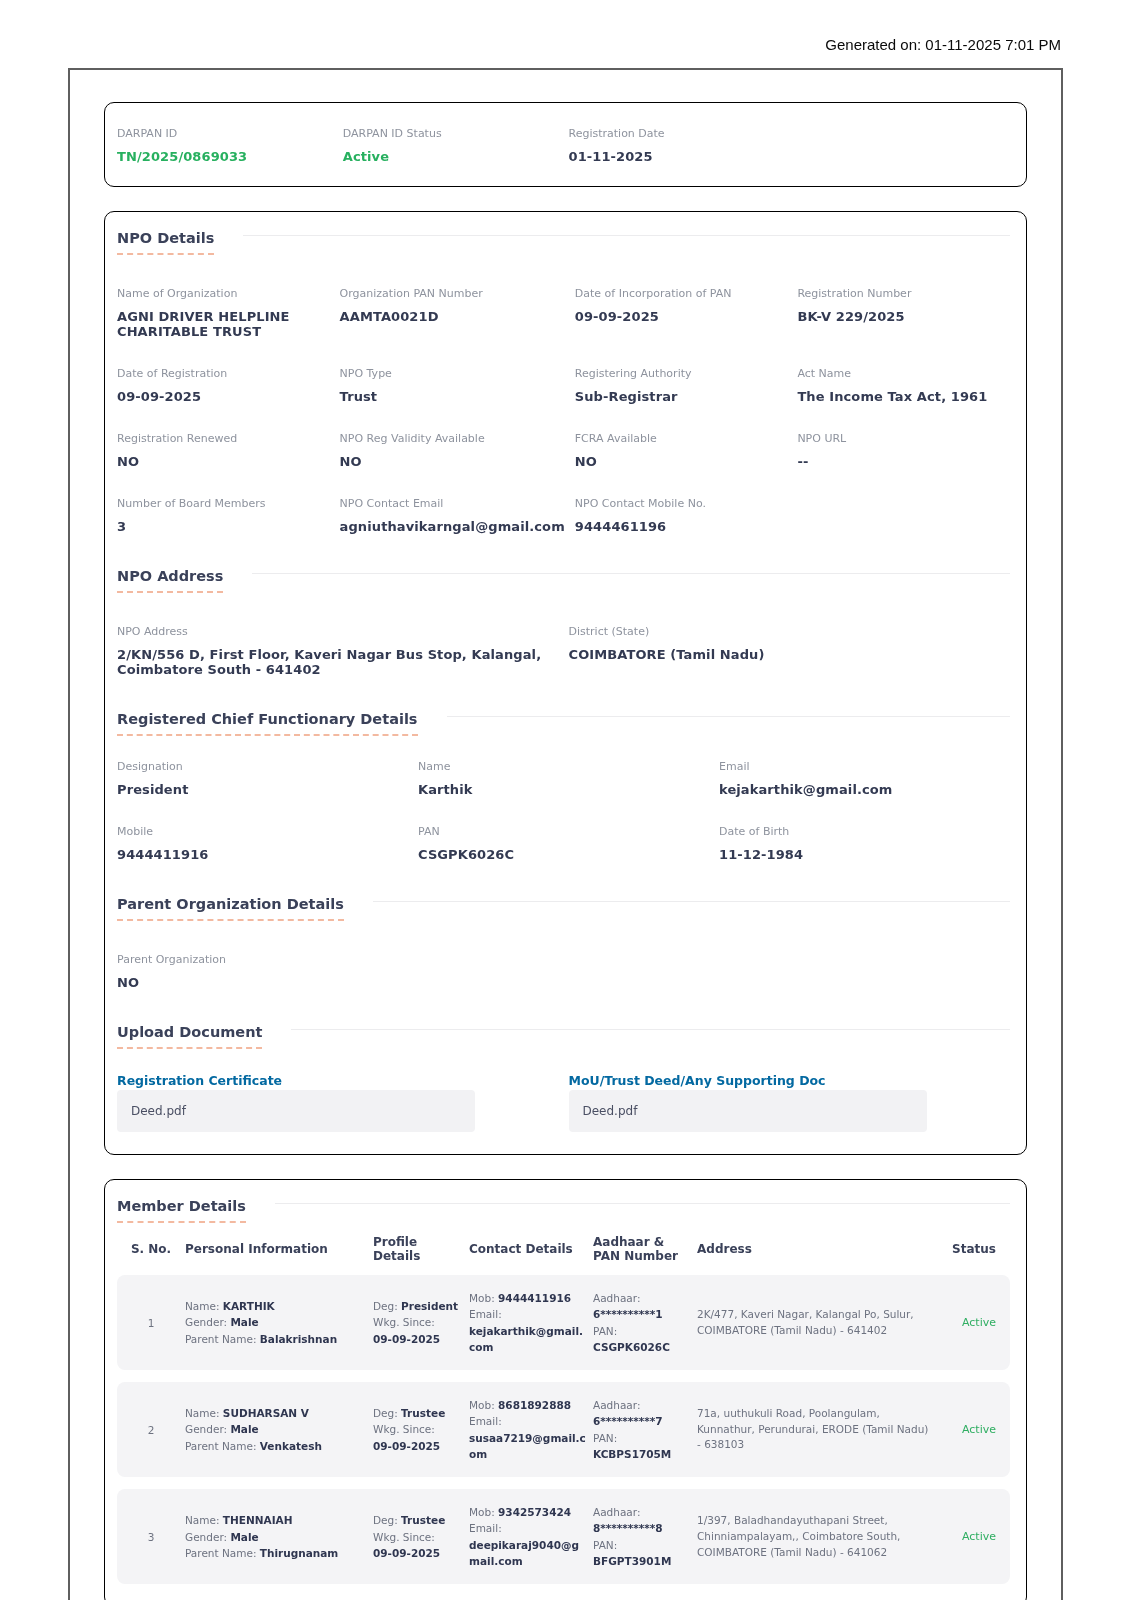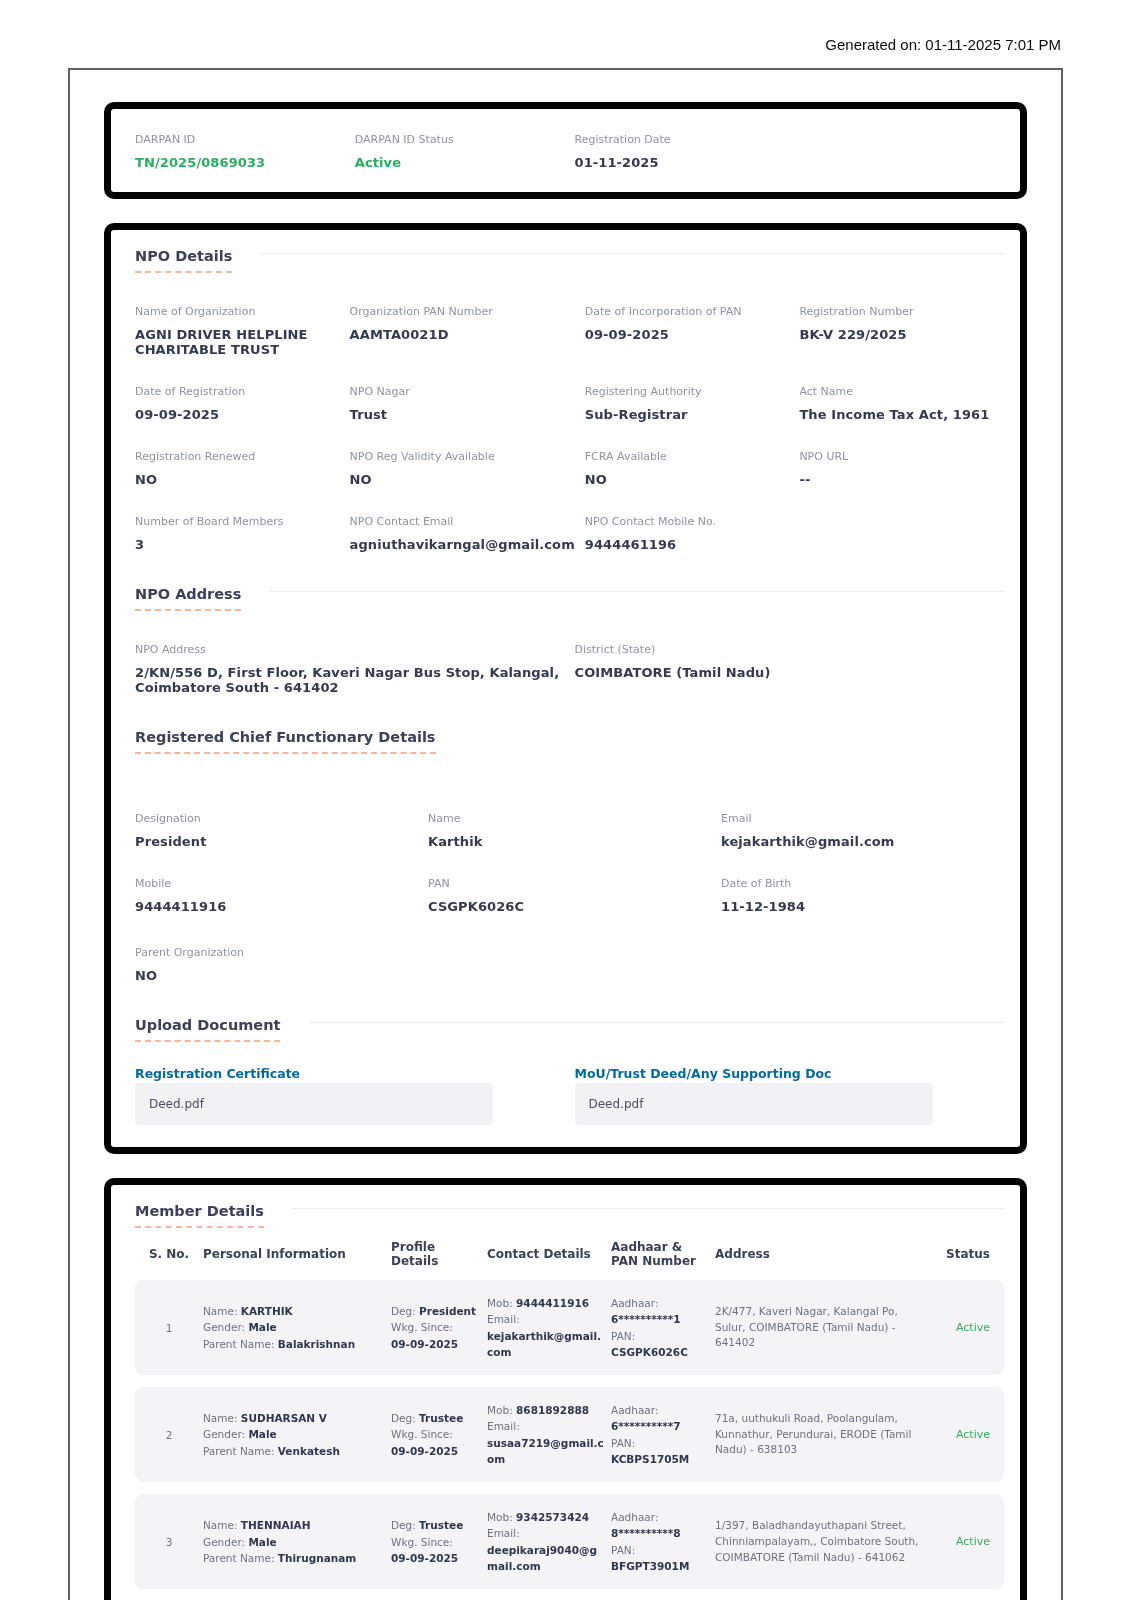--- a/index.html
+++ b/index.html
@@ -3,21 +3,21 @@
 <meta charset="utf-8">
 <style>
   * { box-sizing: border-box; margin: 0; padding: 0; }
   html,body { width: 1131px; background: #ffffff; font-family: "DejaVu Sans", "Liberation Sans", sans-serif; color: #353b50; }
   body { position: relative; height: 1600px; }
 
   .generated { position: absolute; top: 36px; right: 70px; font-size: 15px; color: #0a0a0a; font-family: "Liberation Sans", sans-serif; }
 
   .frame { position: absolute; left: 68px; top: 68px; width: 995px; min-height: 1456px; border: 2px solid #5f5f5f; background: #fff; padding: 32px 34px 30px 34px; }
 
-  .card { border: 7px solid #000000; border-radius: 10px; padding: 18px 16px 22px 24px; margin-bottom: 24px; }
+  .card { border: 1px solid #000000; border-radius: 10px; padding: 18px 16px 22px 12px; margin-bottom: 24px; }
 
   
   .sec-head { display: flex; align-items: flex-start; gap: 29px; margin-bottom: 6px; }
   .sec-title { font-size: 14.5px; font-weight: bold; color: #3a4159; padding-bottom: 7px; border-bottom: 2px dashed #f3b9a0; white-space: nowrap; }
   .sec-line { flex: 1; height: 1px; background: #ececee; margin-top: 5px; }
 
   
   .grid4 { display: grid; grid-template-columns: repeat(4, 1fr); row-gap: 28px; column-gap: 10px; margin-top: 32px; }
   .grid3 { display: grid; grid-template-columns: repeat(3, 1fr); row-gap: 28px; column-gap: 10px; margin-top: 24px; }
   .grid2 { display: grid; grid-template-columns: 1fr 1fr; row-gap: 28px; column-gap: 10px; margin-top: 24px; }
@@ -85,21 +85,21 @@
       </div>
       <div class="field">
         <div class="lbl">Registration Number</div>
         <div class="val">BK-V 229/2025</div>
       </div>
       <div class="field">
         <div class="lbl">Date of Registration</div>
         <div class="val">09-09-2025</div>
       </div>
       <div class="field">
-        <div class="lbl">NPO Nagar</div>
+        <div class="lbl">NPO Type</div>
         <div class="val">Trust</div>
       </div>
       <div class="field">
         <div class="lbl">Registering Authority</div>
         <div class="val">Sub-Registrar</div>
       </div>
       <div class="field">
         <div class="lbl">Act Name</div>
         <div class="val">The Income Tax Act, 1961</div>
       </div>
@@ -141,21 +141,21 @@
       <div class="field span2">
         <div class="lbl">NPO Address</div>
         <div class="val">2/KN/556 D, First Floor, Kaveri Nagar Bus Stop, Kalangal, Coimbatore South - 641402</div>
       </div>
       <div class="field span2">
         <div class="lbl">District (State)</div>
         <div class="val">COIMBATORE (Tamil Nadu)</div>
       </div>
     </div>
 
-    <div class="sec-head" style="margin-top:34px;flex-direction:column;">
+    <div class="sec-head" style="margin-top:34px;">
       <span class="sec-title">Registered Chief Functionary Details</span>
       <span class="sec-line"></span>
     </div>
     <div class="grid3">
       <div class="field">
         <div class="lbl">Designation</div>
         <div class="val">President</div>
       </div>
       <div class="field">
         <div class="lbl">Name</div>
@@ -172,20 +172,24 @@
       <div class="field">
         <div class="lbl">PAN</div>
         <div class="val">CSGPK6026C</div>
       </div>
       <div class="field">
         <div class="lbl">Date of Birth</div>
         <div class="val">11-12-1984</div>
       </div>
     </div>
 
+    <div class="sec-head" style="margin-top:34px;">
+      <span class="sec-title">Parent Organization Details</span>
+      <span class="sec-line"></span>
+    </div>
     <div class="grid4">
       <div class="field">
         <div class="lbl">Parent Organization</div>
         <div class="val">NO</div>
       </div>
     </div>
 
     <div class="sec-head" style="margin-top:34px;">
       <span class="sec-title">Upload Document</span>
       <span class="sec-line"></span>

